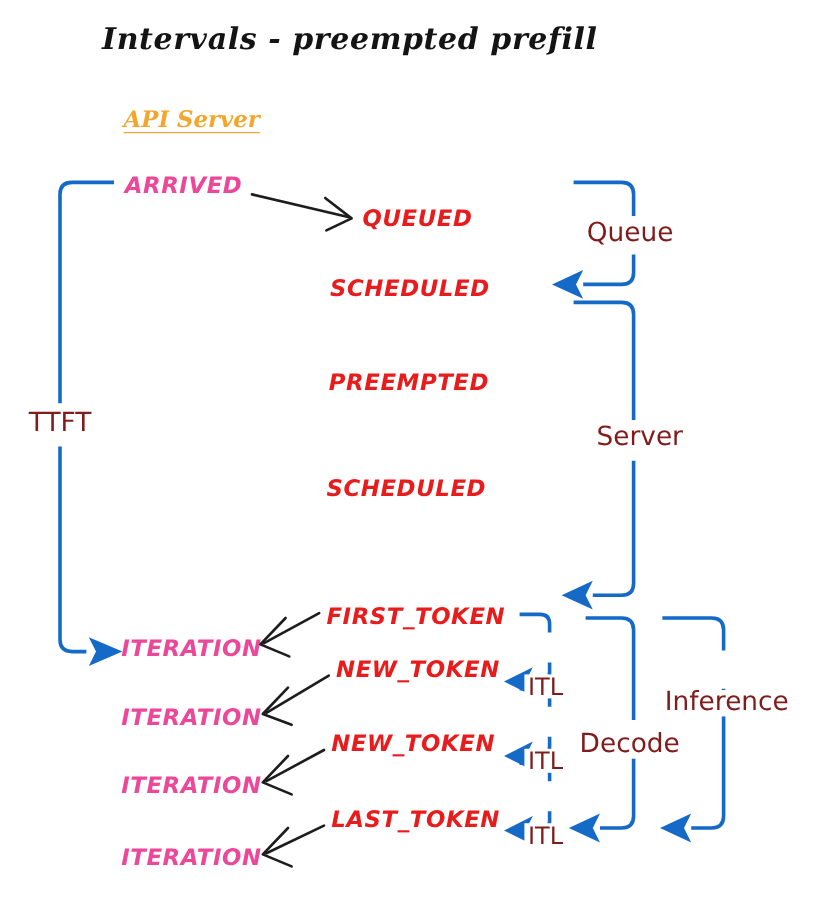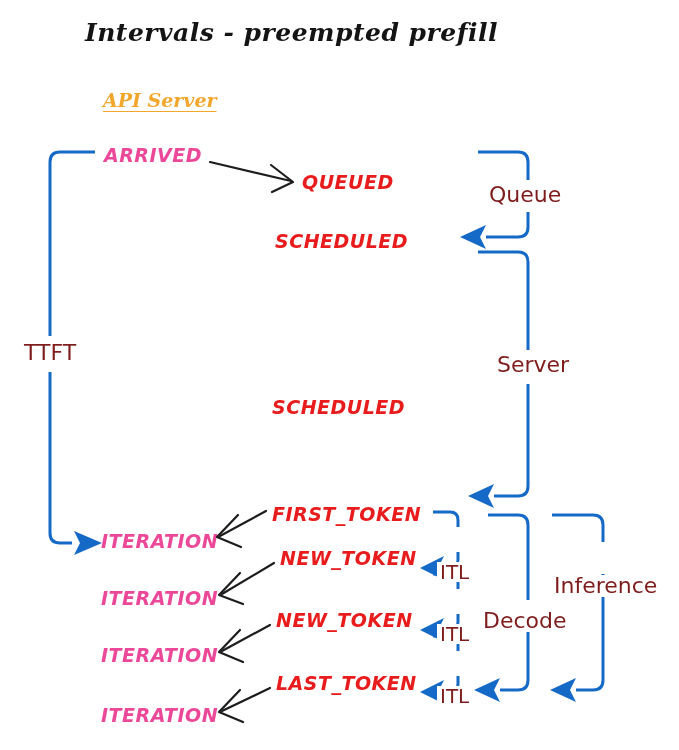--- a/index.html
+++ b/index.html
@@ -106,20 +106,21 @@
   <div class="lbl col-head api" style="left:103px; top:91px;">API Server</div>
 
   <div class="lbl event api" style="left:104px; top:146px;">ARRIVED</div>
   <div class="lbl event api" style="left:101px; top:532px;">ITERATION</div>
   <div class="lbl event api" style="left:101px; top:589px;">ITERATION</div>
   <div class="lbl event api" style="left:101px; top:646px;">ITERATION</div>
   <div class="lbl event api" style="left:101px; top:706px;">ITERATION</div>
 
   <div class="lbl event engine" style="left:302px; top:161px;margin-top:12px;">QUEUED</div>
   <div class="lbl event engine" style="left:275px; top:232px;">SCHEDULED</div>
+  <div class="lbl event engine" style="left:274px; top:310px;">PREEMPTED</div>
   <div class="lbl event engine" style="left:272px; top:398px;">SCHEDULED</div>
   <div class="lbl event engine" style="left:272px; top:505px;">FIRST_TOKEN</div>
   <div class="lbl event engine" style="left:280px; top:549px;">NEW_TOKEN</div>
   <div class="lbl event engine" style="left:276px; top:611px;">NEW_TOKEN</div>
   <div class="lbl event engine" style="left:276px; top:674px;">LAST_TOKEN</div>
 
   <svg class="overlay" viewBox="0 0 679 750">
 
     <path class="blue-line" d="M 95 152 L 60 152 Q 50 152 50 162 L 50 336"></path>
     <path class="blue-line" d="M 50 372 L 50 533 Q 50 543 60 543 L 72 543"></path>

